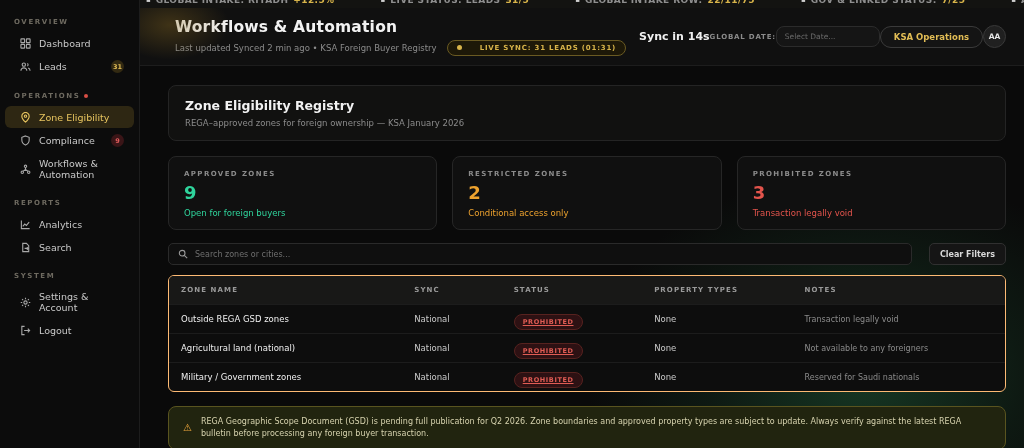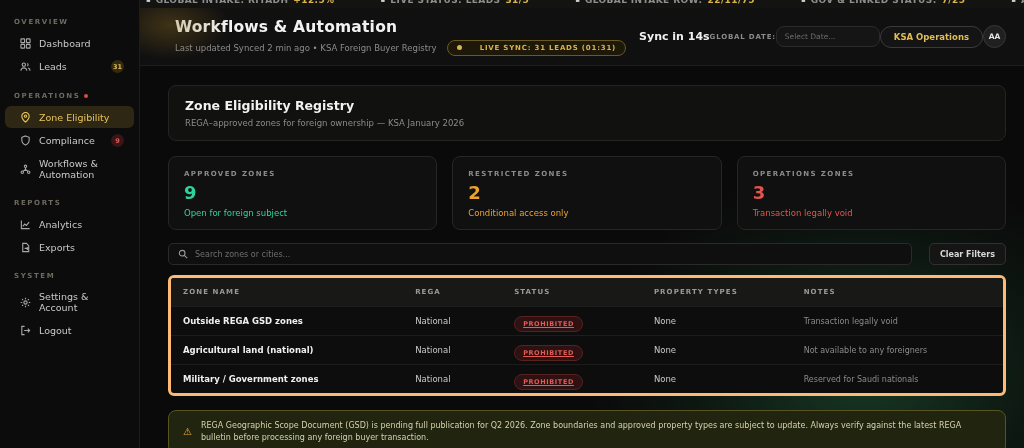--- a/index.html
+++ b/index.html
@@ -72,28 +72,28 @@
 
   .filter-row { margin-top:13px; display:flex; }
   .search-box { display:flex; align-items:center; gap:7px; width:744px; height:22px; background:#0f0f0f;
     border:1px solid #2a2a2a; border-radius:5px; padding:0 9px; }
   .search-box input { flex:1; background:transparent; border:none; outline:none; color:#d0d0d0; font-size:8px; font-family:inherit; }
   .search-box input::placeholder { color:#6f6f6f; }
   .search-ico { color:#9a9a9a; display:flex; }
   .clear-btn { margin-left:auto; height:22px; background:#151515; border:1px solid #303030; border-radius:5px;
     color:#d8d8d8; font-size:8px; font-weight:600; padding:0 10px; cursor:pointer; font-family:inherit; }
 
-  .table-card { margin-top:10px; border:3px solid #fdba74; border-radius:6px; overflow:hidden; background:#0d0d0d; }
+  .table-card { margin-top:10px; border:1px solid #fdba74; border-radius:6px; overflow:hidden; background:#0d0d0d; }
   .trow { display:flex; align-items:center; }
   .thead { background:#181817; height:28px; }
   .thead .tcell { font-size:7px; font-weight:700; letter-spacing:1.1px; color:#9a9a9a; }
   .tbody-row { height:29px; border-top:1px solid #1c1c1c; }
   .tcell { padding:0 12px; }
   .col-zone { width:27.9%; } .col-city { width:11.9%; } .col-status { width:16.8%; } .col-prop { width:18%; } .col-notes { flex:1; }
-  .cell-zone { font-size:8.5px; font-weight:700; color:#f0f0f0; }
+  .cell-zone { font-size:8.5px; font-weight:400; color:#f0f0f0; }
   .cell-city, .cell-prop { font-size:8.5px; color:#c9c9c9; }
   .cell-notes { font-size:8px; color:#8b8b8b; }
   .pill-prohibited { display:inline-block; background:#2d1113; border:1px solid #57221f; color:#e05c54;
     font-size:6.5px; font-weight:700; letter-spacing:0.6px; border-radius:9px; padding:3px 8px;text-decoration:underline; }
 
   .warn-banner { margin-top:14px; display:flex; align-items:center; gap:9px; background:#21240f;
     border:1px solid #59541f; border-radius:8px; padding:9px 14px; }
   .warn-ico { color:#e8a33a; font-size:10px; line-height:1; }
   .warn-text { font-size:8px; color:#d6d2ae; line-height:1.5; }
 
@@ -184,21 +184,21 @@
         </span>
         <span class="grow">Analytics</span>
       </div>
       <div class="side-item">
         <span class="ico">
           <svg width="11" height="11" viewBox="0 0 12 12" fill="none" stroke="currentColor" stroke-width="1.2">
               <path d="M3 1.5h4L9.5 4v6.5h-6.5z"></path>
               <path d="M5 7h4M7.5 5.5 9 7 7.5 8.5"></path>
             </svg>
         </span>
-        <span class="grow">Exports</span>
+        <span class="grow">Search</span>
       </div>
     </div>
 
     <div class="side-section">
       <div class="side-label">
         <span>SYSTEM</span>
       </div>
       <div class="side-item">
         <span class="ico">
           <svg width="11" height="11" viewBox="0 0 12 12" fill="none" stroke="currentColor" stroke-width="1.2">
@@ -276,29 +276,29 @@
 
       <section class="registry-card">
         <div class="reg-title">Zone Eligibility Registry</div>
         <div class="reg-sub">REGA–approved zones for foreign ownership — KSA January 2026</div>
       </section>
 
       <section class="stats">
         <div class="stat-card">
           <div class="stat-label">APPROVED ZONES</div>
           <div class="stat-value c-green">9</div>
-          <div class="stat-cap c-green">Open for foreign subject</div>
+          <div class="stat-cap c-green">Open for foreign buyers</div>
         </div>
         <div class="stat-card">
           <div class="stat-label">RESTRICTED ZONES</div>
           <div class="stat-value c-amber">2</div>
           <div class="stat-cap c-amber">Conditional access only</div>
         </div>
         <div class="stat-card">
-          <div class="stat-label">OPERATIONS ZONES</div>
+          <div class="stat-label">PROHIBITED ZONES</div>
           <div class="stat-value c-red">3</div>
           <div class="stat-cap c-red">Transaction legally void</div>
         </div>
       </section>
 
       <section class="filter-row">
         <div class="search-box">
           <span class="search-ico">
             <svg width="10" height="10" viewBox="0 0 12 12" fill="none" stroke="currentColor" stroke-width="1.3">
                 <circle cx="5" cy="5" r="3.4"></circle>
@@ -306,21 +306,21 @@
               </svg>
           </span>
           <input type="text" placeholder="Search zones or cities..." style="">
         </div>
         <button class="clear-btn">Clear Filters</button>
       </section>
 
       <section class="table-card">
         <div class="trow thead">
           <div class="tcell col-zone">ZONE NAME</div>
-          <div class="tcell col-city">REGA</div>
+          <div class="tcell col-city">SYNC</div>
           <div class="tcell col-status">STATUS</div>
           <div class="tcell col-prop">PROPERTY TYPES</div>
           <div class="tcell col-notes">NOTES</div>
         </div>
 
         <div class="trow tbody-row">
           <div class="tcell col-zone cell-zone">Outside REGA GSD zones</div>
           <div class="tcell col-city cell-city">National</div>
           <div class="tcell col-status"><span class="pill-prohibited">PROHIBITED</span></div>
           <div class="tcell col-prop cell-prop">None</div>

